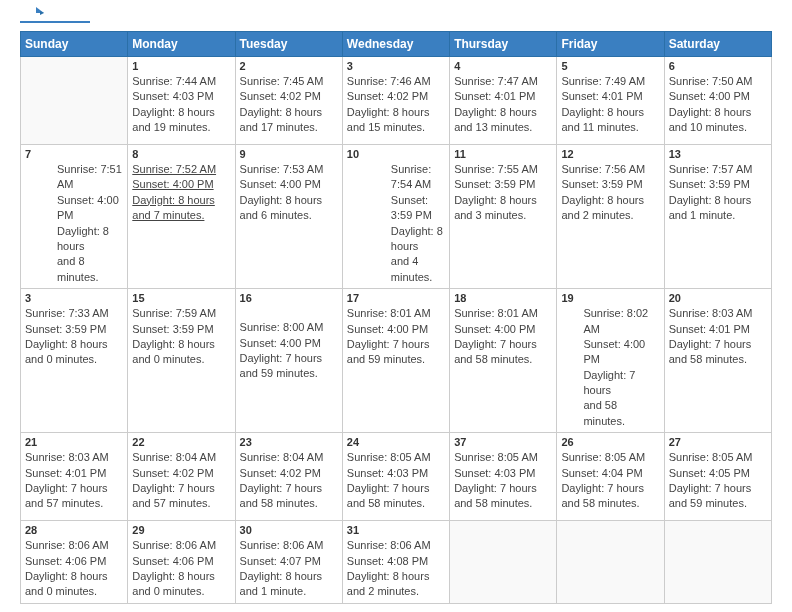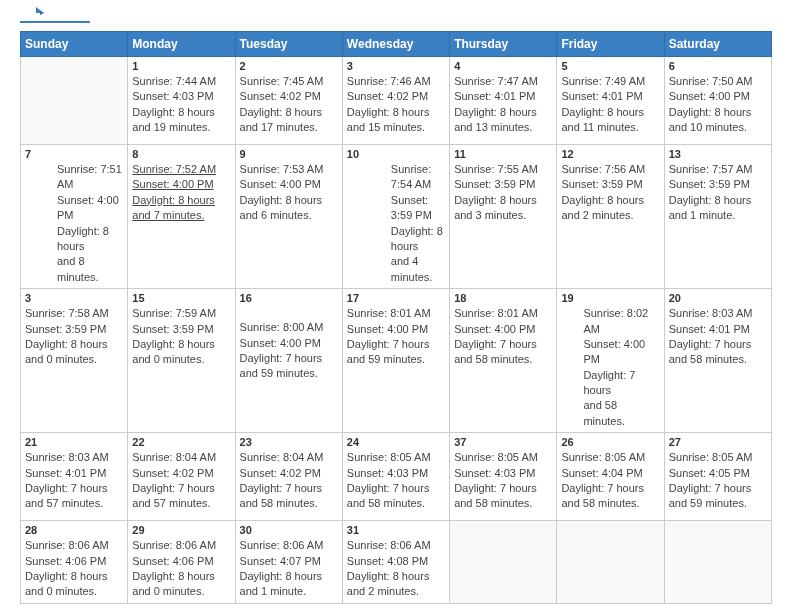--- a/index.html
+++ b/index.html
@@ -212,21 +212,21 @@
             <span class="day-num">13</span>
             <div class="day-info" style="white-space: pre-line;">Sunrise: 7:57 AM
 Sunset: 3:59 PM
 Daylight: 8 hours
 and 1 minute.</div>
           </td>
         </tr>
         <tr>
           <td>
             <span class="day-num">3</span>
-            <div class="day-info" style="white-space: pre-line;">Sunrise: 7:58 AM
+            <div class="day-info" style="white-space: pre-line;">Sunrise: 7:33 AM
 Sunset: 3:59 PM
 Daylight: 8 hours
 and 0 minutes.</div>
           </td>
           <td>
             <span class="day-num">15</span>
             <div class="day-info" style="white-space: pre-line;">Sunrise: 7:59 AM
 Sunset: 3:59 PM
 Daylight: 8 hours
 and 0 minutes.</div>

